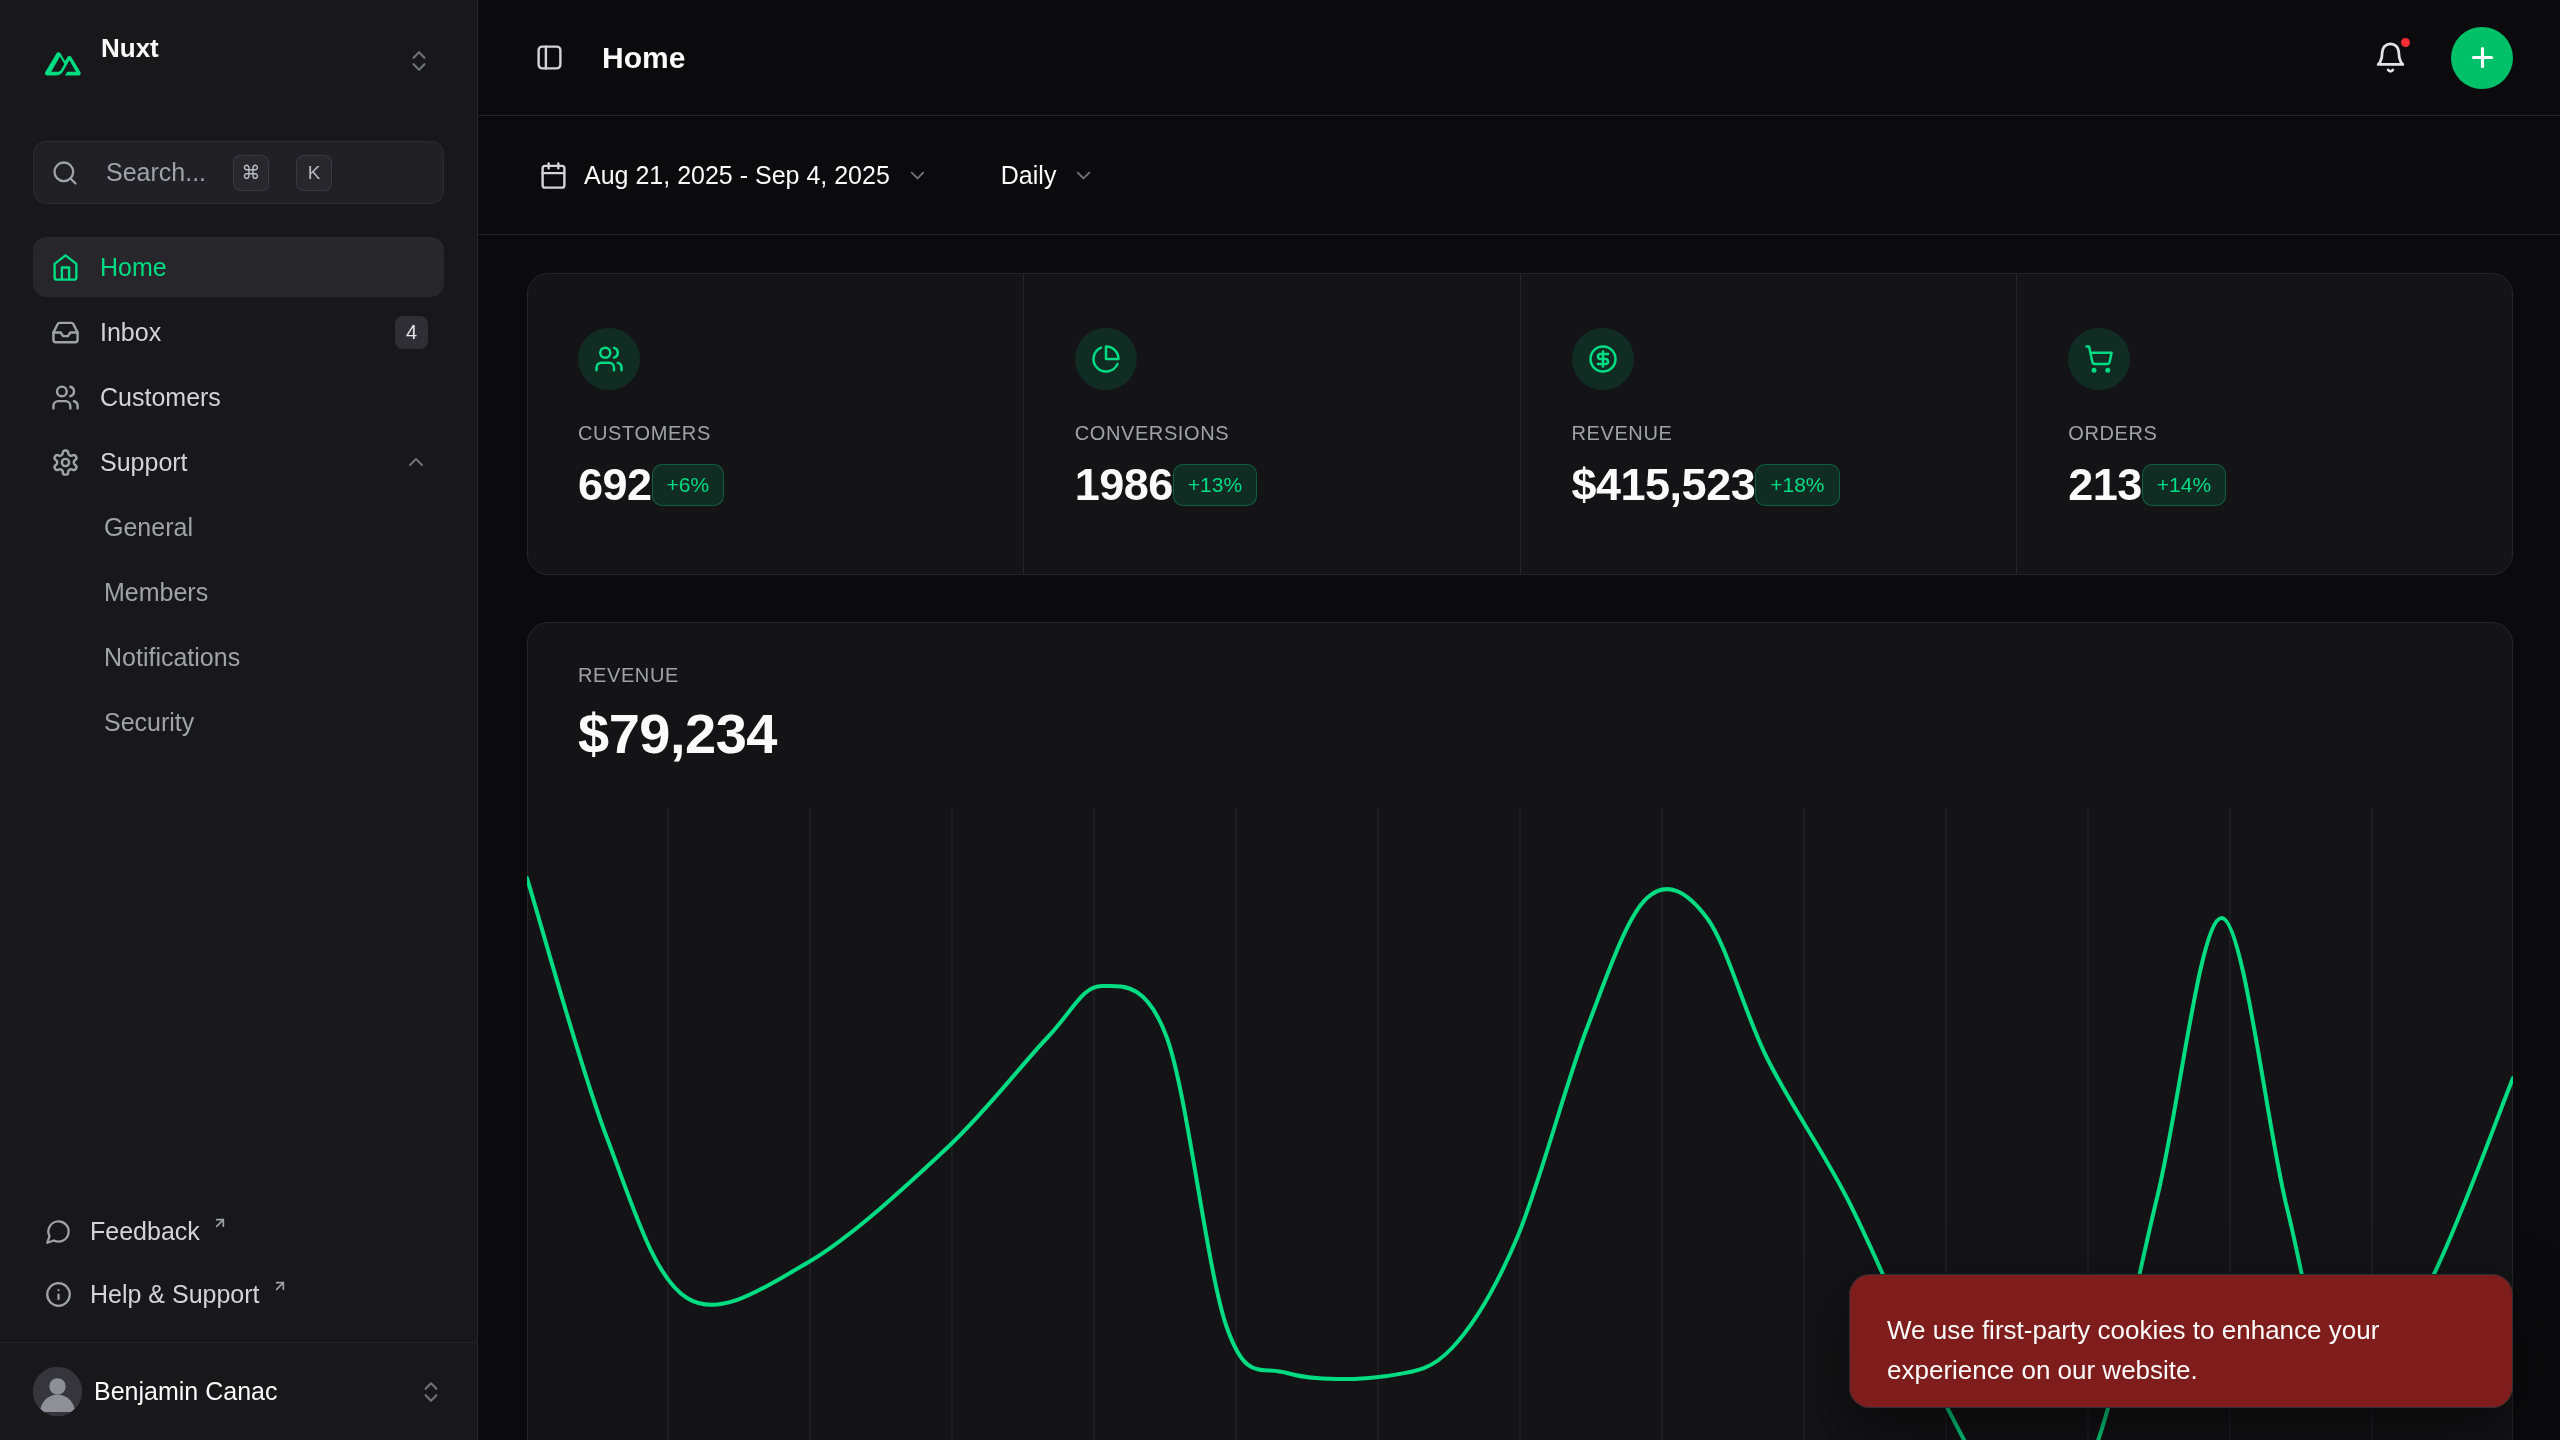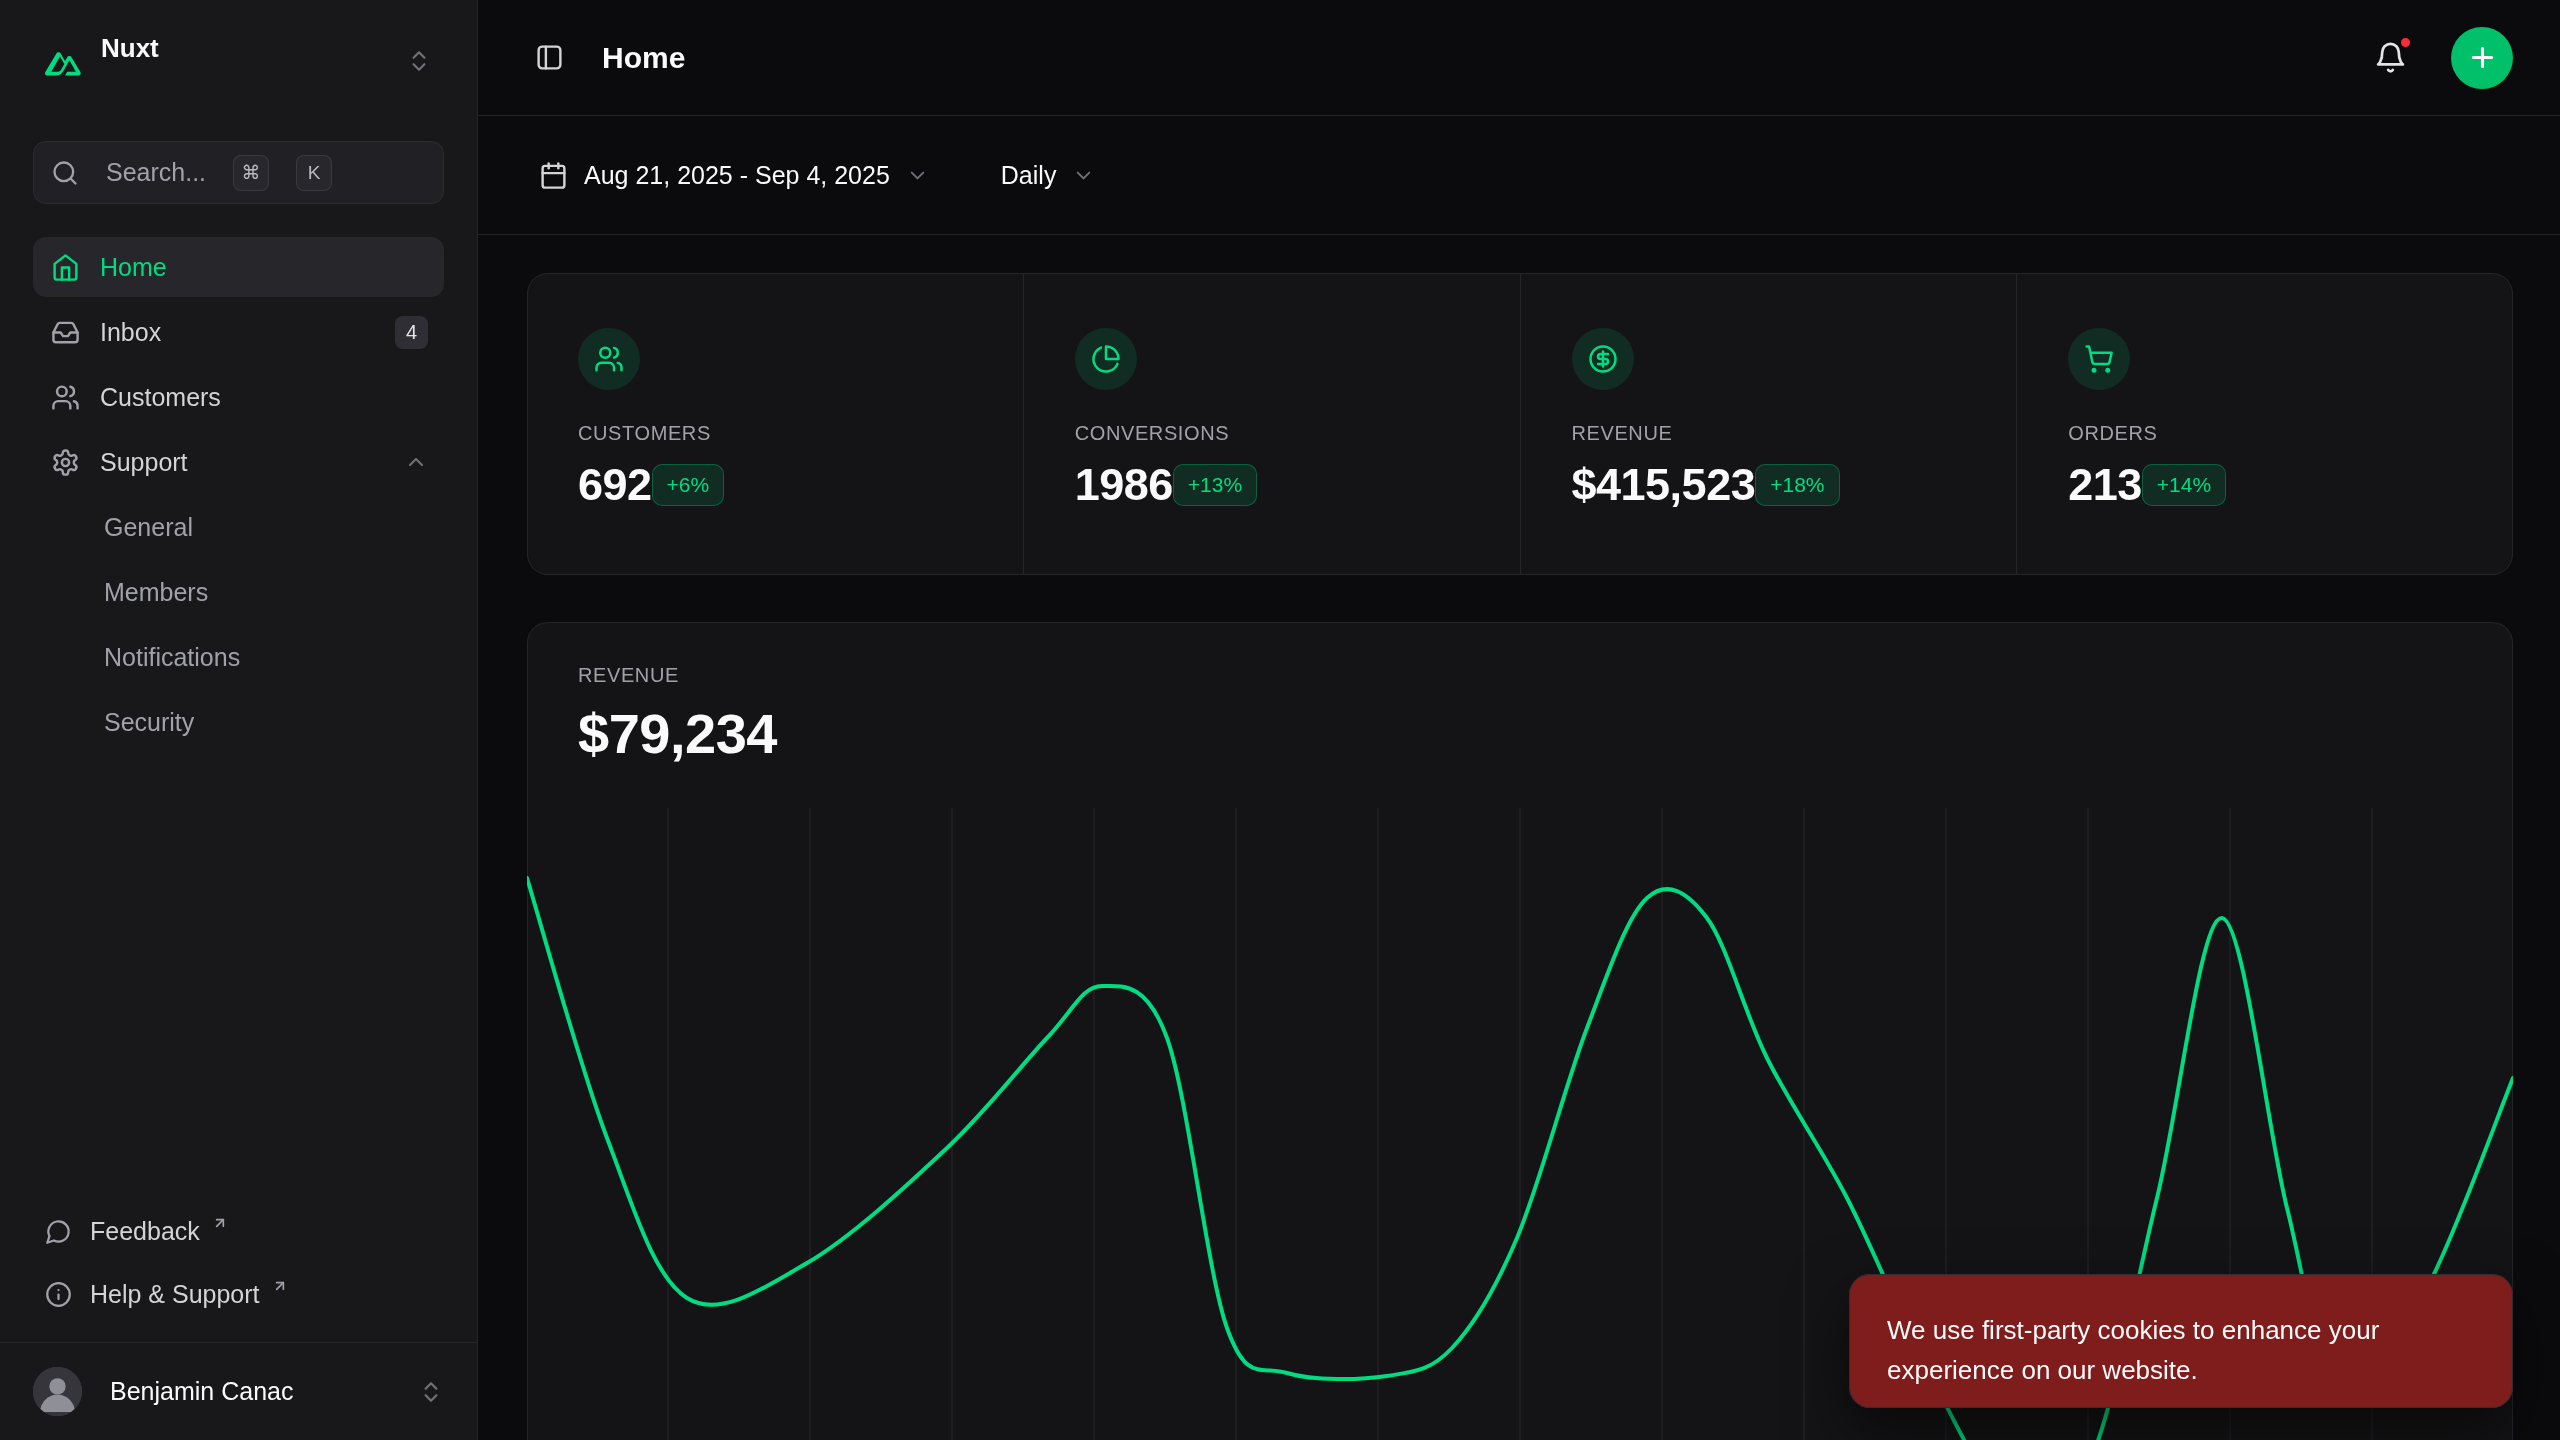--- a/index.html
+++ b/index.html
@@ -79,21 +79,21 @@
     display:flex;align-items:flex-start;gap:18px;height:63px;align-items:center;
     padding:0 12px;border-radius:13px;cursor:pointer;
     font-size:25px;color:var(--text-dim);text-decoration:none;
   }
   .footer-link .icon{color:var(--muted);}
   .ext-arrow{color:#71717a;position:relative;top:-9px;left:-6px;}
 
   .user-row{
     border-top:1px solid var(--border);
     margin:0 -33px;padding:24px 33px;
-    display:flex;align-items:center;gap:28px;cursor:pointer;
+    display:flex;align-items:center;gap:12px;cursor:pointer;
   }
   .avatar{width:49px;height:49px;border-radius:50%;overflow:hidden;flex:0 0 auto;background:#3f3f46;}
   .user-name{font-size:25px;font-weight:500;color:var(--text);}
   .user-row .chev{margin-left:auto;color:#71717a;}
 
   
   .main{flex:1;display:flex;flex-direction:column;position:relative;background:var(--bg);}
   .topbar{
     height:116px;min-height:116px;border-bottom:1px solid var(--border);
     display:flex;align-items:center;justify-content:space-between;

